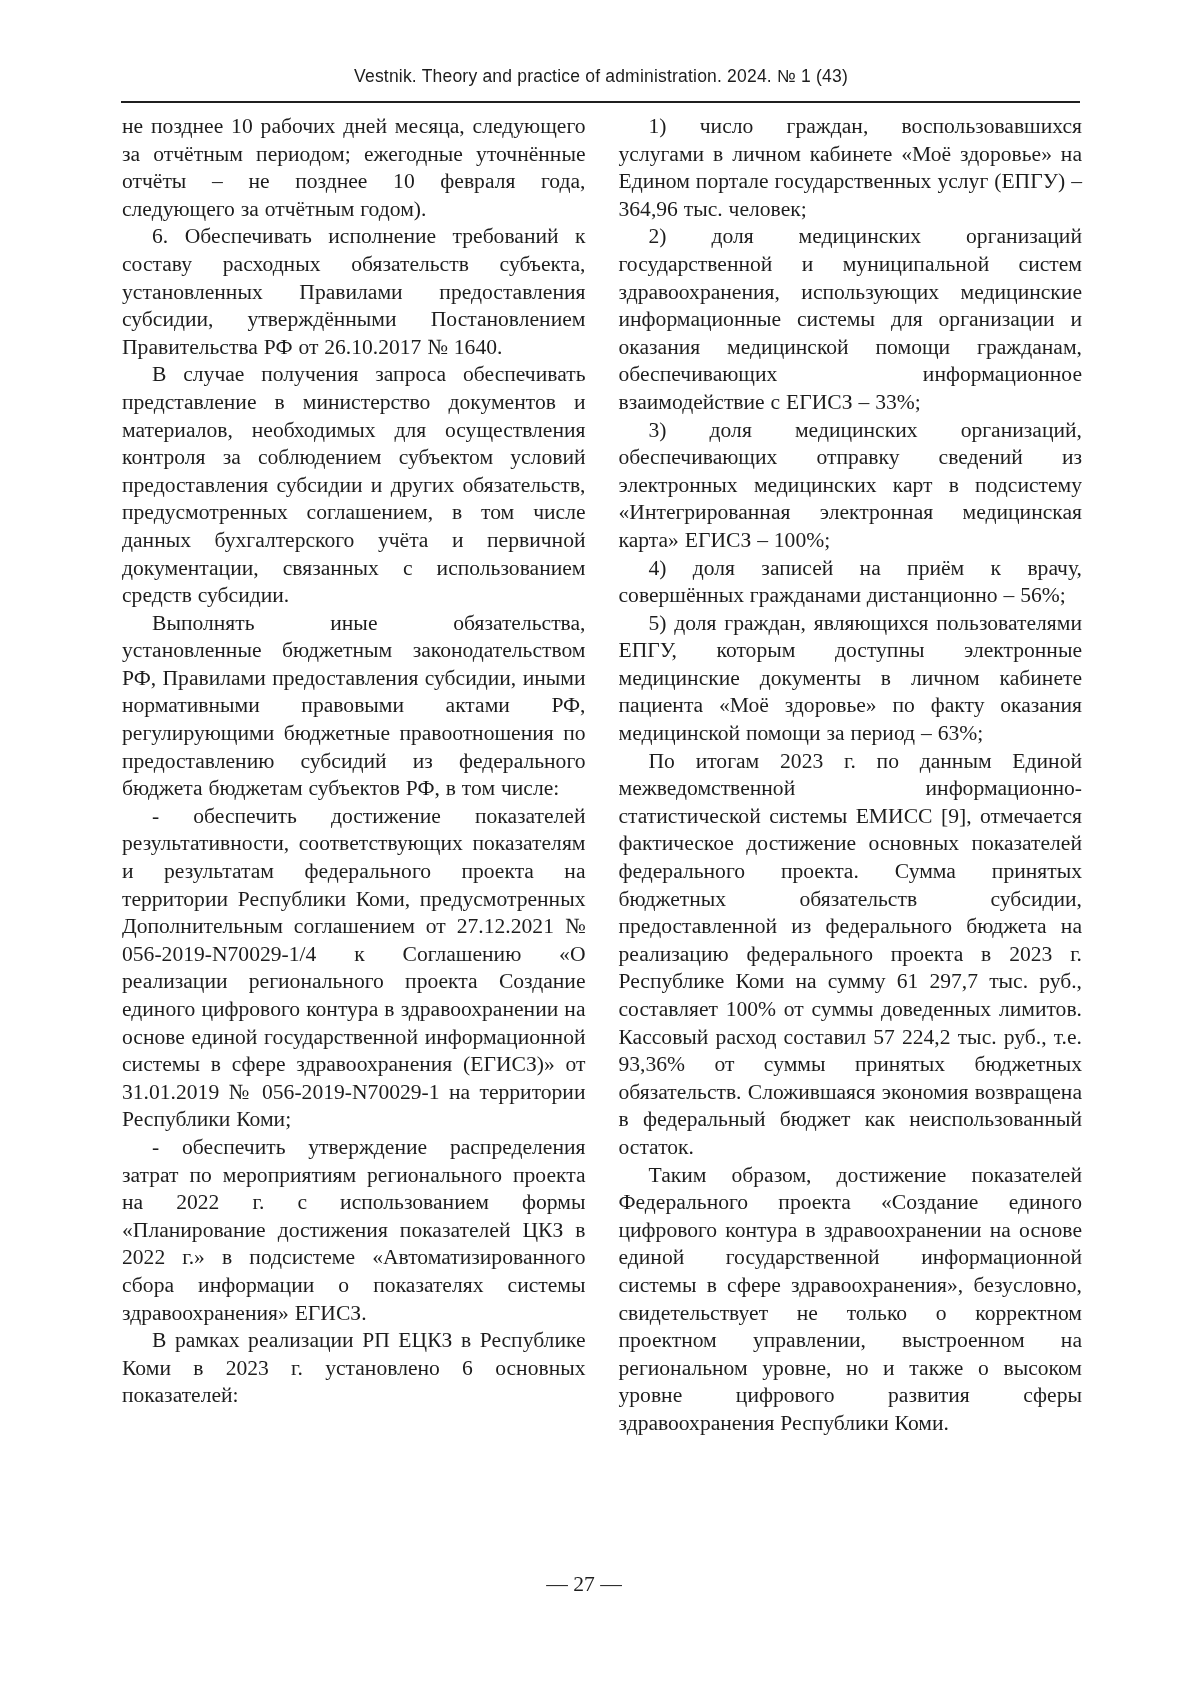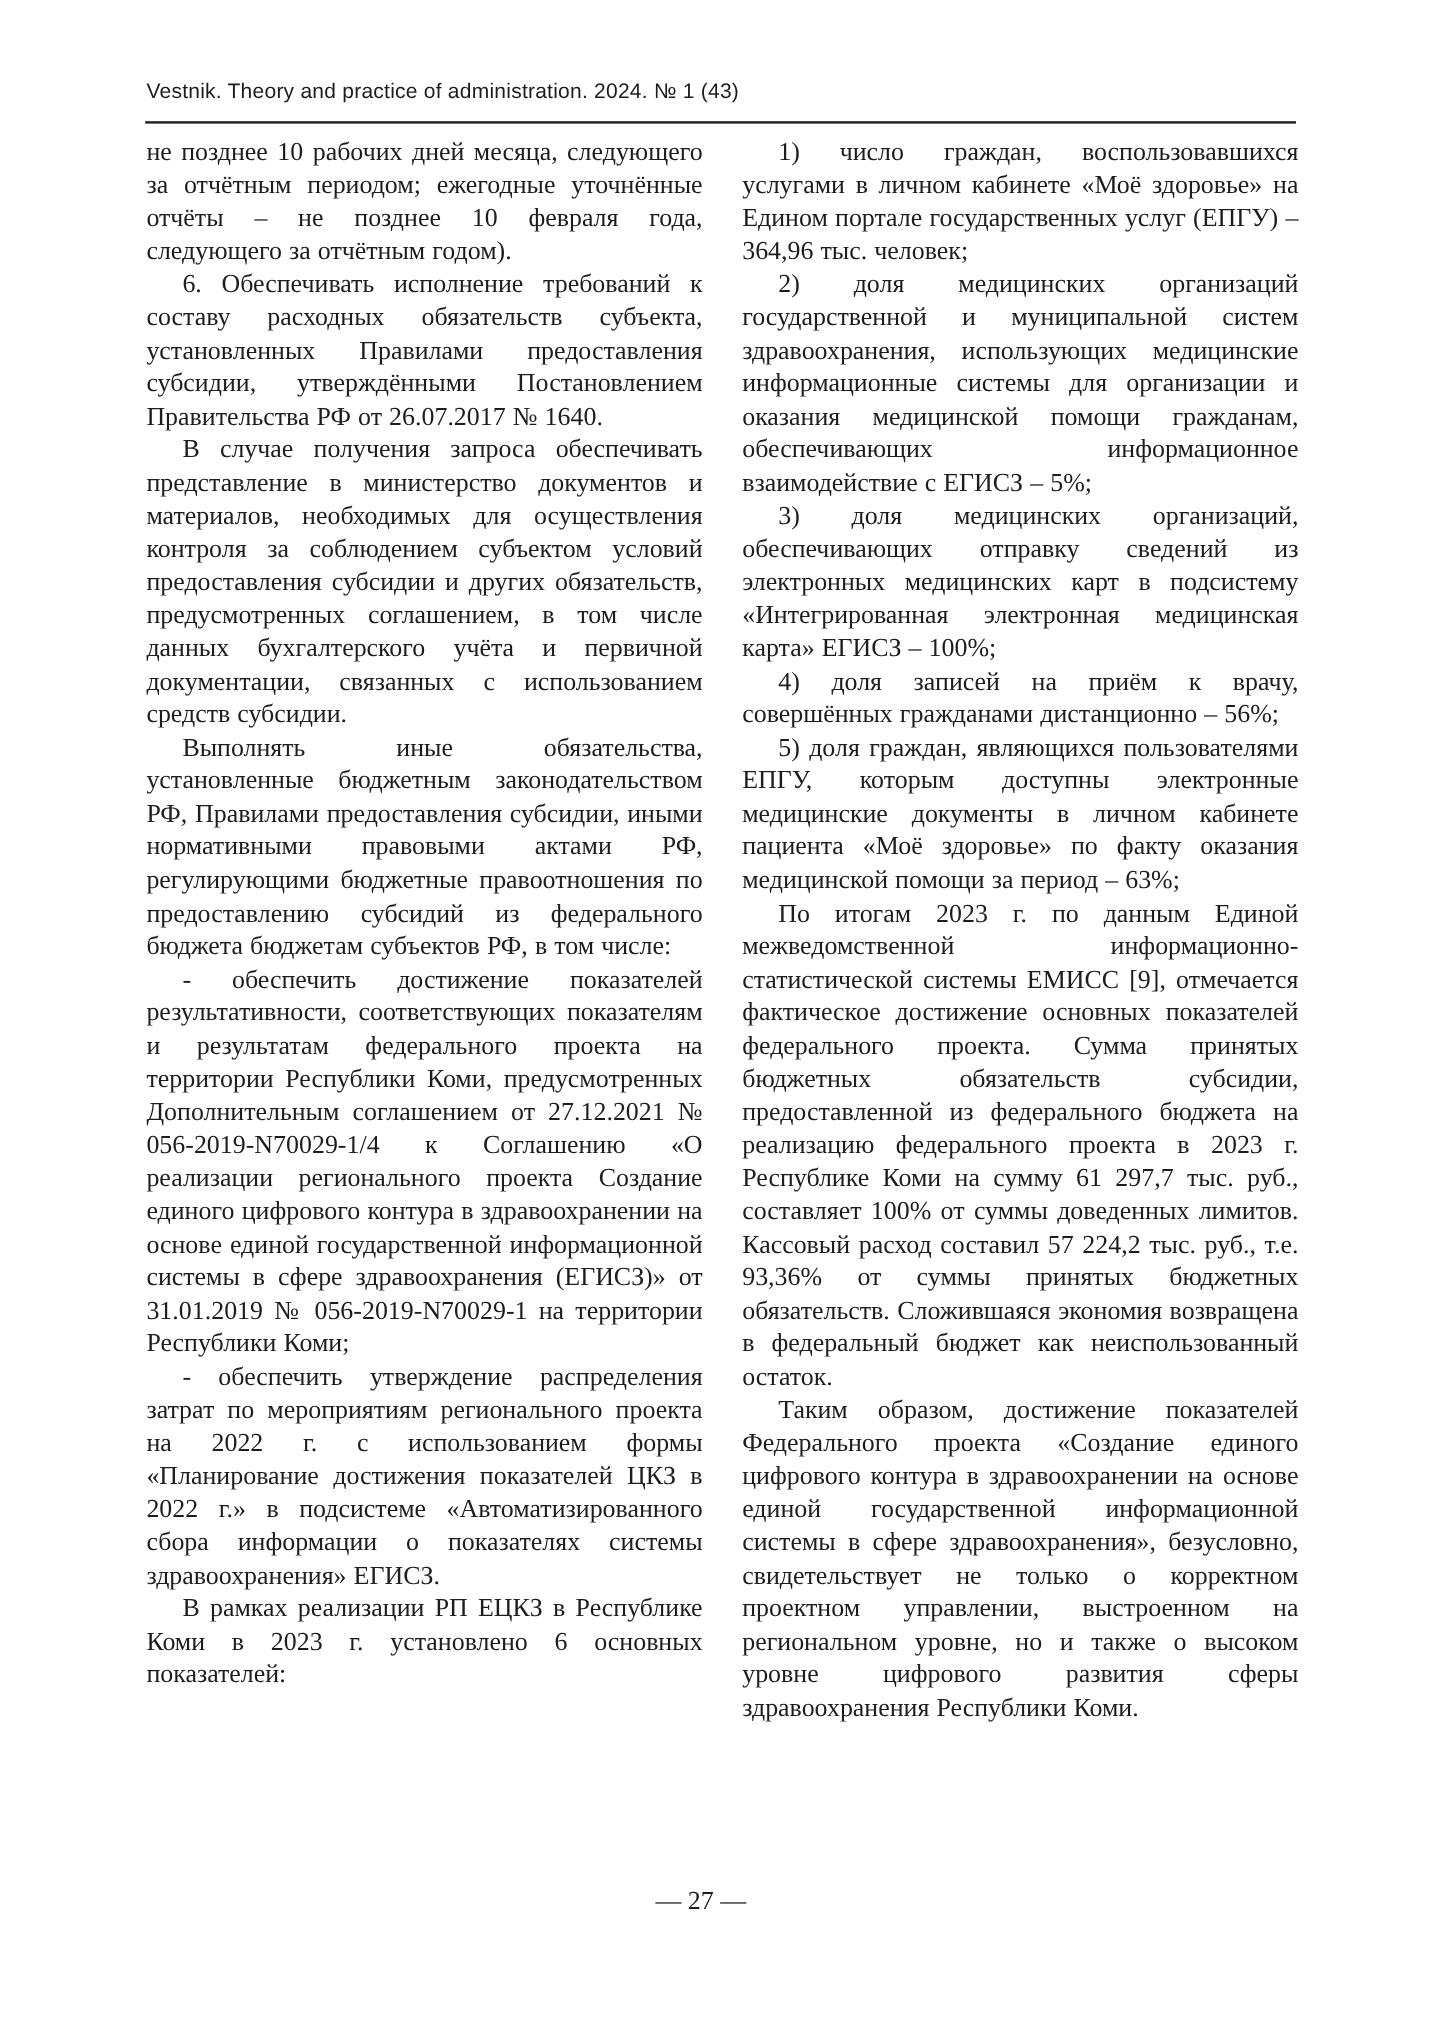--- a/index.html
+++ b/index.html
@@ -13,21 +13,21 @@
     height: 1698px;
     background: #ffffff;
     color: #1c1c1c;
     overflow: hidden;
   }
   .running-head {
     position: absolute;
     top: 66px;
     left: 122px;
     width: 958px;
-    text-align: left;
+    text-align: center;
     font-family: "Liberation Sans", sans-serif;
     font-size: 17.5px;
     letter-spacing: 0.2px;
     color: #1c1c1c;
   }
   .head-rule {
     position: absolute;
     top: 101px;
     left: 121px;
     width: 959px;
@@ -76,30 +76,30 @@
 
 <div class="page">
 
   <div class="running-head">Vestnik. Theory and practice of administration. 2024. № 1 (43)</div>
 
   <div class="head-rule"></div>
 
   <div class="columns">
     <div class="col">
       <p class="no-indent">не позднее 10 рабочих дней месяца, следующего за отчётным периодом; ежегодные уточнённые отчёты – не позднее 10 февраля года, следующего за отчётным годом).</p>
-      <p>6. Обеспечивать исполнение требований к составу расходных обязательств субъекта, установленных Правилами предоставления субсидии, утверждёнными Постановлением Правительства РФ от 26.07.2017 № 1640.</p>
+      <p>6. Обеспечивать исполнение требований к составу расходных обязательств субъекта, установленных Правилами предоставления субсидии, утверждёнными Постановлением Правительства РФ от 26.10.2017 № 1640.</p>
       <p>В случае получения запроса обеспечивать представление в министерство документов и материалов, необходимых для осуществления контроля за соблюдением субъектом условий предоставления субсидии и других обязательств, предусмотренных соглашением, в том числе данных бухгалтерского учёта и первичной документации, связанных с использованием средств субсидии.</p>
       <p>Выполнять иные обязательства, установленные бюджетным законодательством РФ, Правилами предоставления субсидии, иными нормативными правовыми актами РФ, регулирующими бюджетные правоотношения по предоставлению субсидий из федерального бюджета бюджетам субъектов РФ, в том числе:</p>
       <p>- обеспечить достижение показателей результативности, соответствующих показателям и результатам федерального проекта на территории Республики Коми, предусмотренных Дополнительным соглашением от 27.12.2021 № 056-2019-N70029-1/4 к Соглашению «О реализации регионального проекта Создание единого цифрового контура в здравоохранении на основе единой государственной информационной системы в сфере здравоохранения (ЕГИСЗ)» от 31.01.2019 № 056-2019-N70029-1 на территории Республики Коми;</p>
       <p>- обеспечить утверждение распределения затрат по мероприятиям регионального проекта на 2022 г. с использованием формы «Планирование достижения показателей ЦКЗ в 2022 г.» в подсистеме «Автоматизированного сбора информации о показателях системы здравоохранения» ЕГИСЗ.</p>
       <p>В рамках реализации РП ЕЦКЗ в Республике Коми в 2023 г. установлено 6 основных показателей:</p>
     </div>
     <div class="col">
       <p>1) число граждан, воспользовавшихся услугами в личном кабинете «Моё здоровье» на Едином портале государственных услуг (ЕПГУ) – 364,96 тыс. человек;</p>
-      <p>2) доля медицинских организаций государственной и муниципальной систем здравоохранения, использующих медицинские информационные системы для организации и оказания медицинской помощи гражданам, обеспечивающих информационное взаимодействие с ЕГИСЗ – 5%;</p>
+      <p>2) доля медицинских организаций государственной и муниципальной систем здравоохранения, использующих медицинские информационные системы для организации и оказания медицинской помощи гражданам, обеспечивающих информационное взаимодействие с ЕГИСЗ – 33%;</p>
       <p>3) доля медицинских организаций, обеспечивающих отправку сведений из электронных медицинских карт в подсистему «Интегрированная электронная медицинская карта» ЕГИСЗ – 100%;</p>
       <p>4) доля записей на приём к врачу, совершённых гражданами дистанционно – 56%;</p>
       <p>5) доля граждан, являющихся пользователями ЕПГУ, которым доступны электронные медицинские документы в личном кабинете пациента «Моё здоровье» по факту оказания медицинской помощи за период – 63%;</p>
       <p>По итогам 2023 г. по данным Единой межведомственной информационно-статистической системы ЕМИСС [9], отмечается фактическое достижение основных показателей федерального проекта. Сумма принятых бюджетных обязательств субсидии, предоставленной из федерального бюджета на реализацию федерального проекта в 2023 г. Республике Коми на сумму 61 297,7 тыс. руб., составляет 100% от суммы доведенных лимитов. Кассовый расход составил 57 224,2 тыс. руб., т.е. 93,36% от суммы принятых бюджетных обязательств. Сложившаяся экономия возвращена в федеральный бюджет как неиспользованный остаток.</p>
       <p>Таким образом, достижение показателей Федерального проекта «Создание единого цифрового контура в здравоохранении на основе единой государственной информационной системы в сфере здравоохранения», безусловно, свидетельствует не только о корректном проектном управлении, выстроенном на региональном уровне, но и также о высоком уровне цифрового развития сферы здравоохранения Республики Коми.</p>
     </div>
   </div>
 
   <div class="page-number">— 27 —</div>
 

